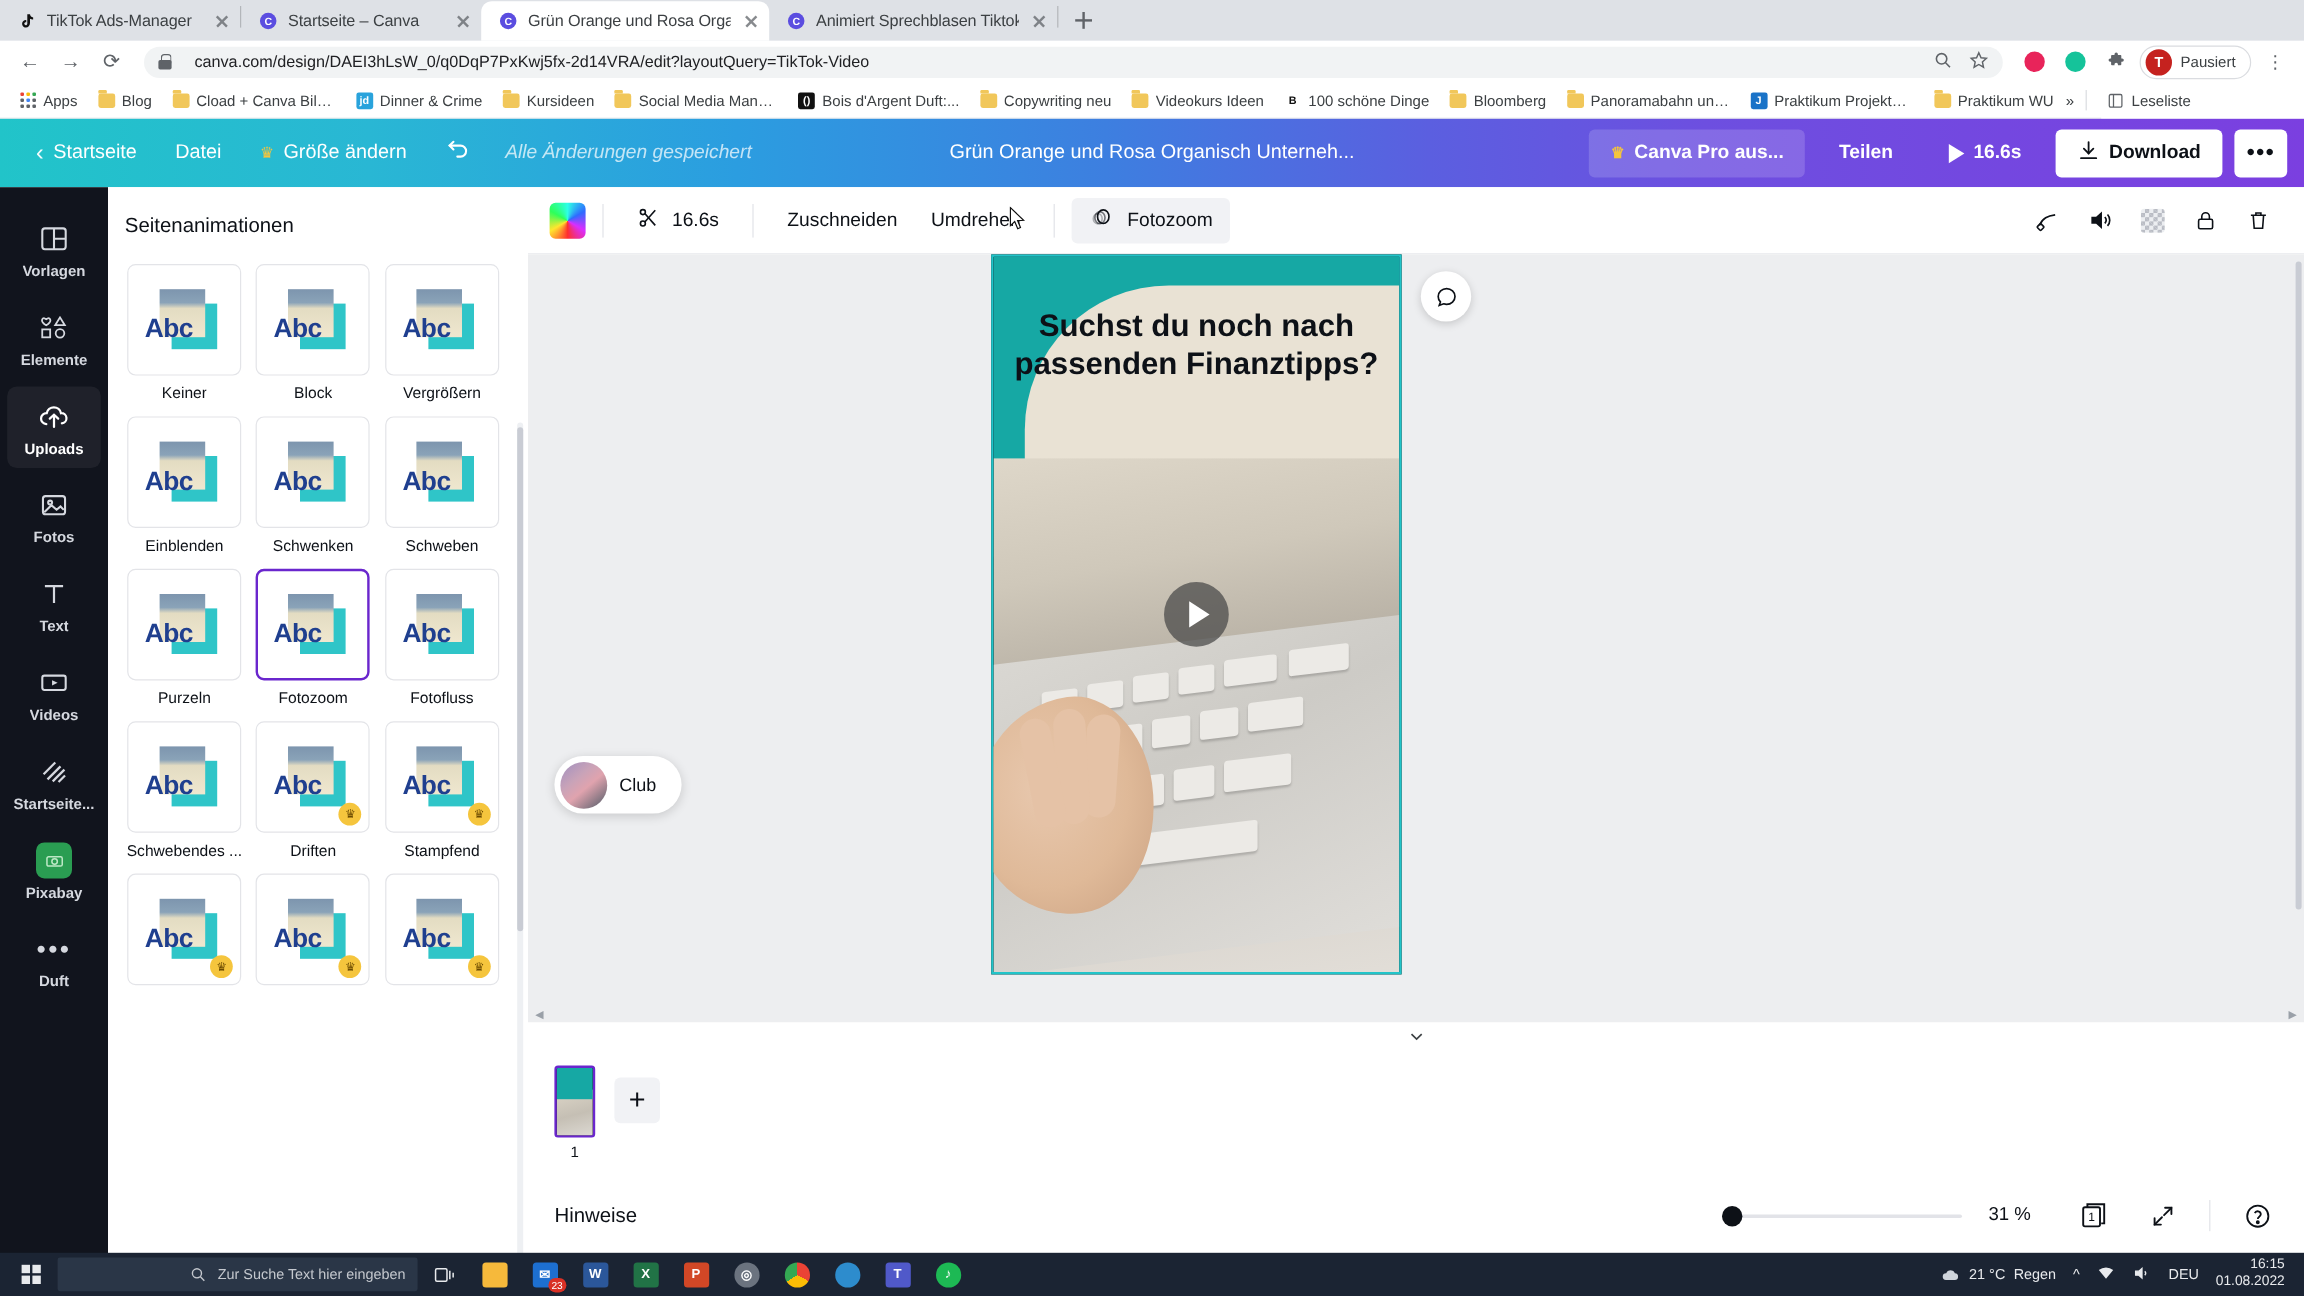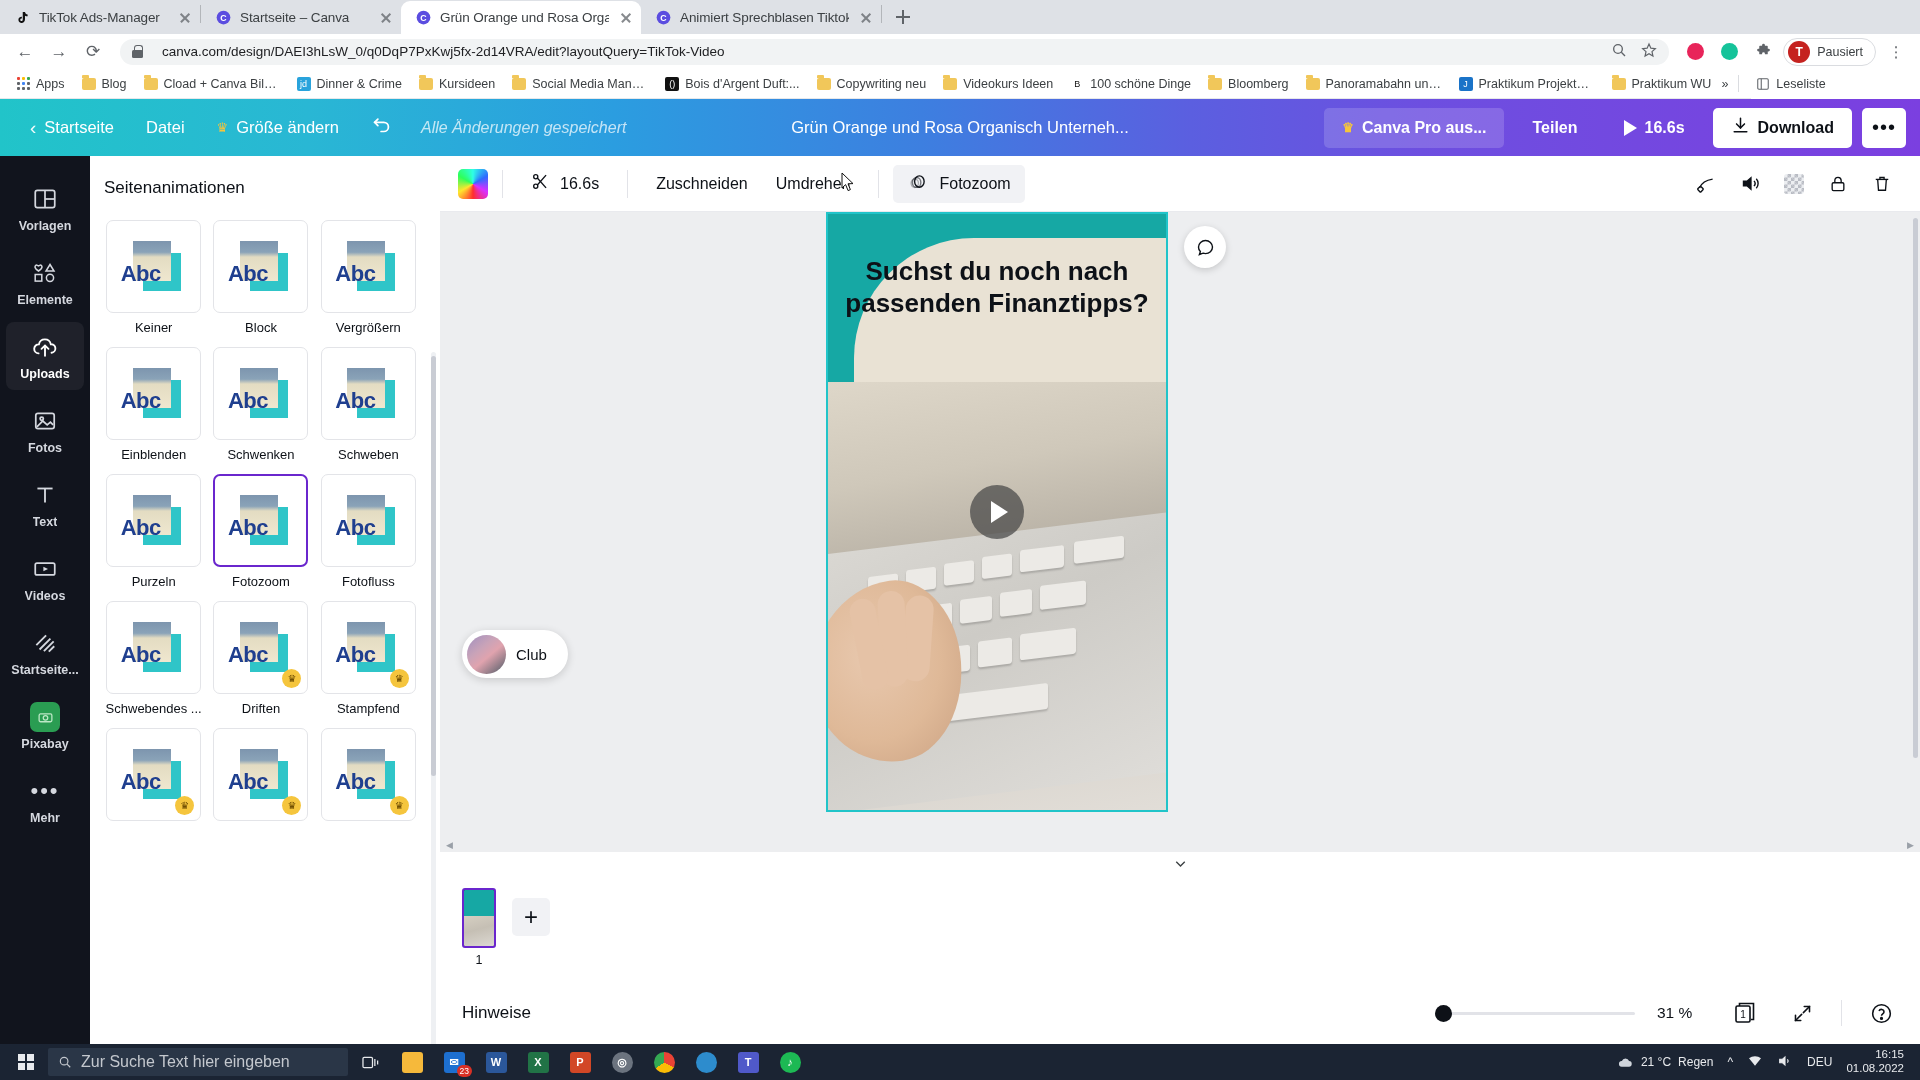--- a/index.html
+++ b/index.html
@@ -79,21 +79,21 @@
   }
   .bm { display:flex;align-items:center;gap:6px;padding:3px 7px;border-radius:4px;white-space:nowrap;max-width:150px;}
   .bm-label{overflow:hidden;text-overflow:ellipsis;}
   .bm-folder{width:14px;height:12px;background:#f1c75a;border-radius:2px 2px 2px 2px;flex:0 0 14px;position:relative;}
   .bm-folder::before{content:'';position:absolute;left:0;top:-2.5px;width:7px;height:3px;background:#f1c75a;border-radius:1px 1px 0 0;}
   .bm-grid{width:13px;height:13px;flex:0 0 13px;display:grid;grid-template-columns:repeat(3,1fr);grid-template-rows:repeat(3,1fr);gap:1.3px;}
   .bm-grid i{background:#5f6368;border-radius:1px;display:block;}
   .bm-grid i:nth-child(1){background:#ea4335}.bm-grid i:nth-child(2){background:#fbbc05}
   .bm-grid i:nth-child(3){background:#34a853}.bm-grid i:nth-child(5){background:#4285f4}
   .bm-sq{width:14px;height:14px;flex:0 0 14px;border-radius:2px;display:flex;align-items:center;justify-content:center;
-    font-size:9px;font-weight:normal;color:#fff;}
+    font-size:9px;font-weight:bold;color:#fff;}
   .bm-overflow{margin-left:auto;display:flex;align-items:center;gap:10px;}
   .bm-divider{width:1px;height:17px;background:#dadce0;}
 
   
   .canva-header{
     position:absolute;top:99px;left:0;width:1920px;height:57px;
     background:linear-gradient(90deg,#21c4c9 0%,#29b7d4 16%,#2b9de0 32%,#3d7fe0 48%,#5b5fe0 62%,#6d4fe0 74%,#7b3fe0 100%);
     display:flex;align-items:center;padding:0 14px;gap:0;color:#fff;
   }
   .ch-btn{display:flex;align-items:center;gap:8px;height:40px;padding:0 16px;border-radius:5px;
@@ -246,21 +246,21 @@
   .sb-ico{width:34px;height:34px;display:flex;align-items:center;justify-content:center;color:#0d1117;}
   .sb-sep{width:1px;height:26px;background:#e2e3e8;}
 
   
   .taskbar{position:absolute;left:0;top:1044px;width:1920px;height:36px;background:#1b2433;
     display:flex;align-items:center;padding:0 6px;gap:2px;color:#e8eaed;font-size:12px;}
   .tb-win{width:40px;height:36px;display:flex;align-items:center;justify-content:center;}
   .win-logo{width:16px;height:16px;display:grid;grid-template-columns:1fr 1fr;grid-template-rows:1fr 1fr;gap:2px;}
   .win-logo i{background:#e8eaed;display:block;}
   .tb-search{width:300px;height:28px;background:#2a3647;border-radius:2px;display:flex;align-items:center;
-    gap:9px;padding:0 10px;color:#c4c8ce;font-size:16px;}
+    gap:9px;padding:0 10px;color:#c4c8ce;font-size:12px;justify-content:flex-end;}
   .tb-app{width:40px;height:36px;display:flex;align-items:center;justify-content:center;position:relative;}
   .tb-app-ico{width:21px;height:21px;border-radius:3px;display:flex;align-items:center;justify-content:center;
     font-size:11px;font-weight:bold;color:#fff;}
   .tb-badge{position:absolute;right:2px;bottom:3px;background:#d93025;color:#fff;font-size:8.5px;
     border-radius:7px;padding:0 3px;min-width:14px;text-align:center;line-height:12px;}
   .tray{margin-left:auto;display:flex;align-items:center;gap:14px;padding-right:10px;font-size:12px;}
   .tray-weather{display:flex;align-items:center;gap:7px;}
   .tray-clock{display:flex;flex-direction:column;align-items:flex-end;line-height:1.18;font-size:11.5px;}
   .cursor{position:absolute;left:841px;top:172px;width:14px;height:20px;pointer-events:none;}
 </style>
@@ -560,21 +560,21 @@
           <svg width="17" height="17" viewBox="0 0 24 24" fill="none" stroke="#bde8c6" stroke-width="1.8">
               <rect x="3" y="7" width="18" height="11" rx="2"></rect>
               <circle cx="12" cy="12.5" r="3.2"></circle>
             </svg>
         </span>
       </span>
       <span class="rail-lb">Pixabay</span>
     </div>
     <div class="rail-item">
       <span class="rail-ico" style="font-size:22px;letter-spacing:2px;line-height:12px;">•••</span>
-      <span class="rail-lb">Mehr</span>
+      <span class="rail-lb">Duft</span>
     </div>
   </div>
 
   <div class="panel">
     <div class="panel-title">Seitenanimationen</div>
     <div class="anim-grid">
       <div class="anim-cell">
         <div class="anim-thumb">
             <div class="anim-art">
               <div class="art-teal"></div>

